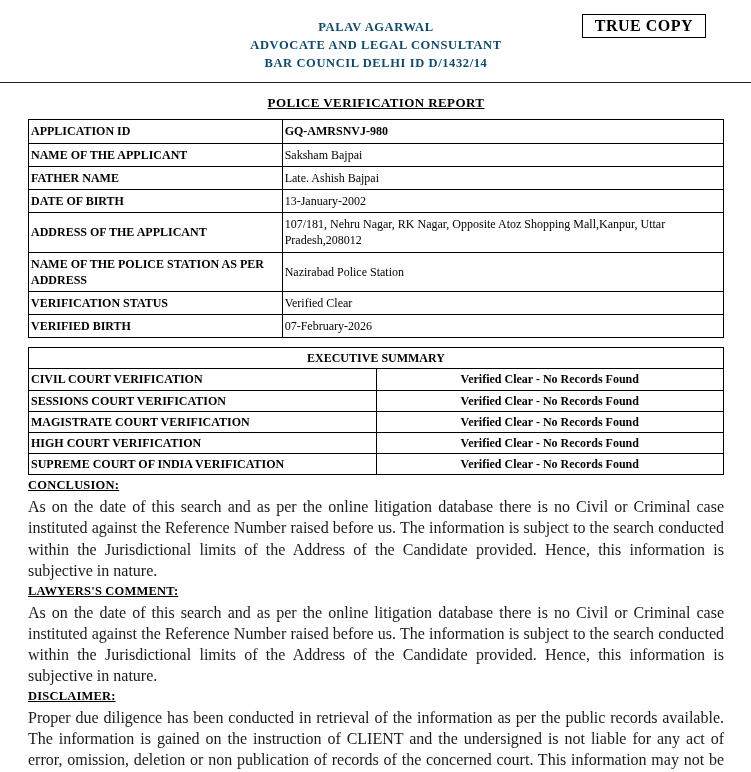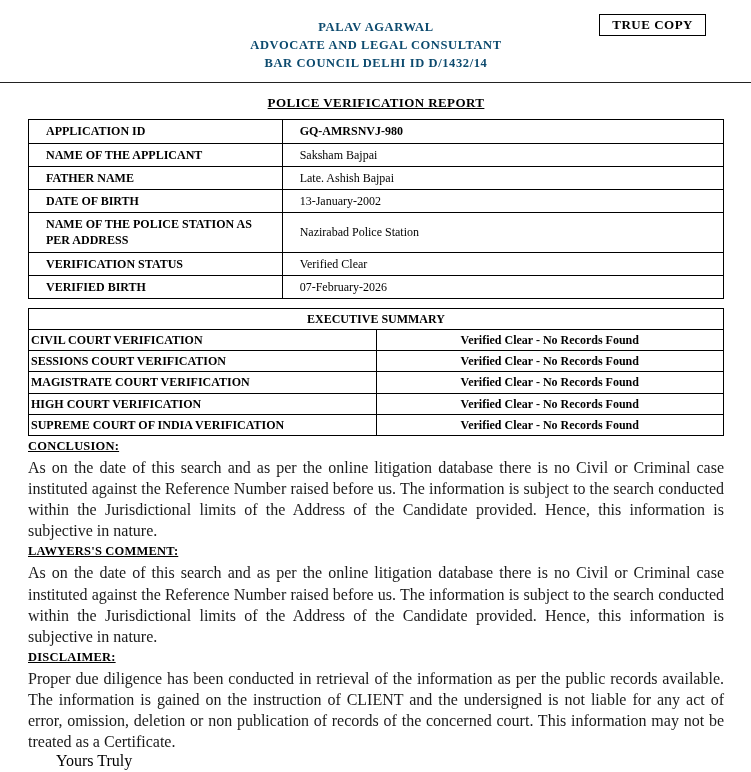--- a/index.html
+++ b/index.html
@@ -13,37 +13,37 @@
   }
   .page { padding: 14px 27px 0 28px; }
 
   
   .header-row { position: relative; text-align: center; padding-top: 4px; }
   .hdr-line { font-size: 12.5px; letter-spacing: 0.6px; line-height: 1.45; font-weight: bold; color: #0c4a6e; }
   .true-copy {
     position: absolute; right: 18px; top: 0;
     border: 1.5px solid #000;
     padding: 2px 12px;
-    font-size: 13px; font-weight: bold; letter-spacing: 0.5px;
+    font-size: 16px; font-weight: bold; letter-spacing: 0.5px;
   }
   .top-rule {
     border: none; border-top: 1.2px solid #222;
     margin: 10px -27px 0 -28px;
   }
 
   
   .doc-title {
     text-align: center; font-weight: bold; font-size: 13px;
     text-decoration: underline; letter-spacing: 0.4px;
     margin: 12px 0 8px 0;
   }
 
   
   table { width: 100%; border-collapse: collapse; table-layout: fixed; }
-  td { border: 1px solid #000; font-size: 12px; padding: 3px 17px; line-height: 1.35; vertical-align: middle; }
+  td { border: 1px solid #000; font-size: 12px; padding: 3px 2px; line-height: 1.35; vertical-align: middle; }
   .details { margin-bottom: 9px; }
   .details .lbl { width: 36.5%; font-weight: bold; }
   .details .val { width: 63.5%; }
   .details tr.r0 .val { font-weight: bold; }
   .details td { height: 22px; }
   .details tr.tall td { height: 36px; }
 
   .summary .sum-title { text-align: center; font-weight: bold; height: 20px; padding: 2px; }
   .summary .lbl { width: 44%; font-weight: bold; }
   .summary .val { width: 56%; text-align: center; font-weight: bold; }
@@ -83,20 +83,24 @@
         <td class="lbl">NAME OF THE APPLICANT</td>
         <td class="val">Saksham Bajpai</td>
       </tr>
       <tr>
         <td class="lbl">FATHER NAME</td>
         <td class="val">Late. Ashish Bajpai</td>
       </tr>
       <tr>
         <td class="lbl">DATE OF BIRTH</td>
         <td class="val">13-January-2002</td>
+      </tr>
+      <tr class="tall">
+        <td class="lbl">ADDRESS OF THE APPLICANT</td>
+        <td class="val">107/181, Nehru Nagar, RK Nagar, Opposite Atoz Shopping Mall,Kanpur, Uttar Pradesh,208012</td>
       </tr>
       <tr class="tall">
         <td class="lbl">NAME OF THE POLICE STATION AS PER ADDRESS</td>
         <td class="val">Nazirabad Police Station</td>
       </tr>
       <tr>
         <td class="lbl">VERIFICATION STATUS</td>
         <td class="val">Verified Clear</td>
       </tr>
       <tr>

